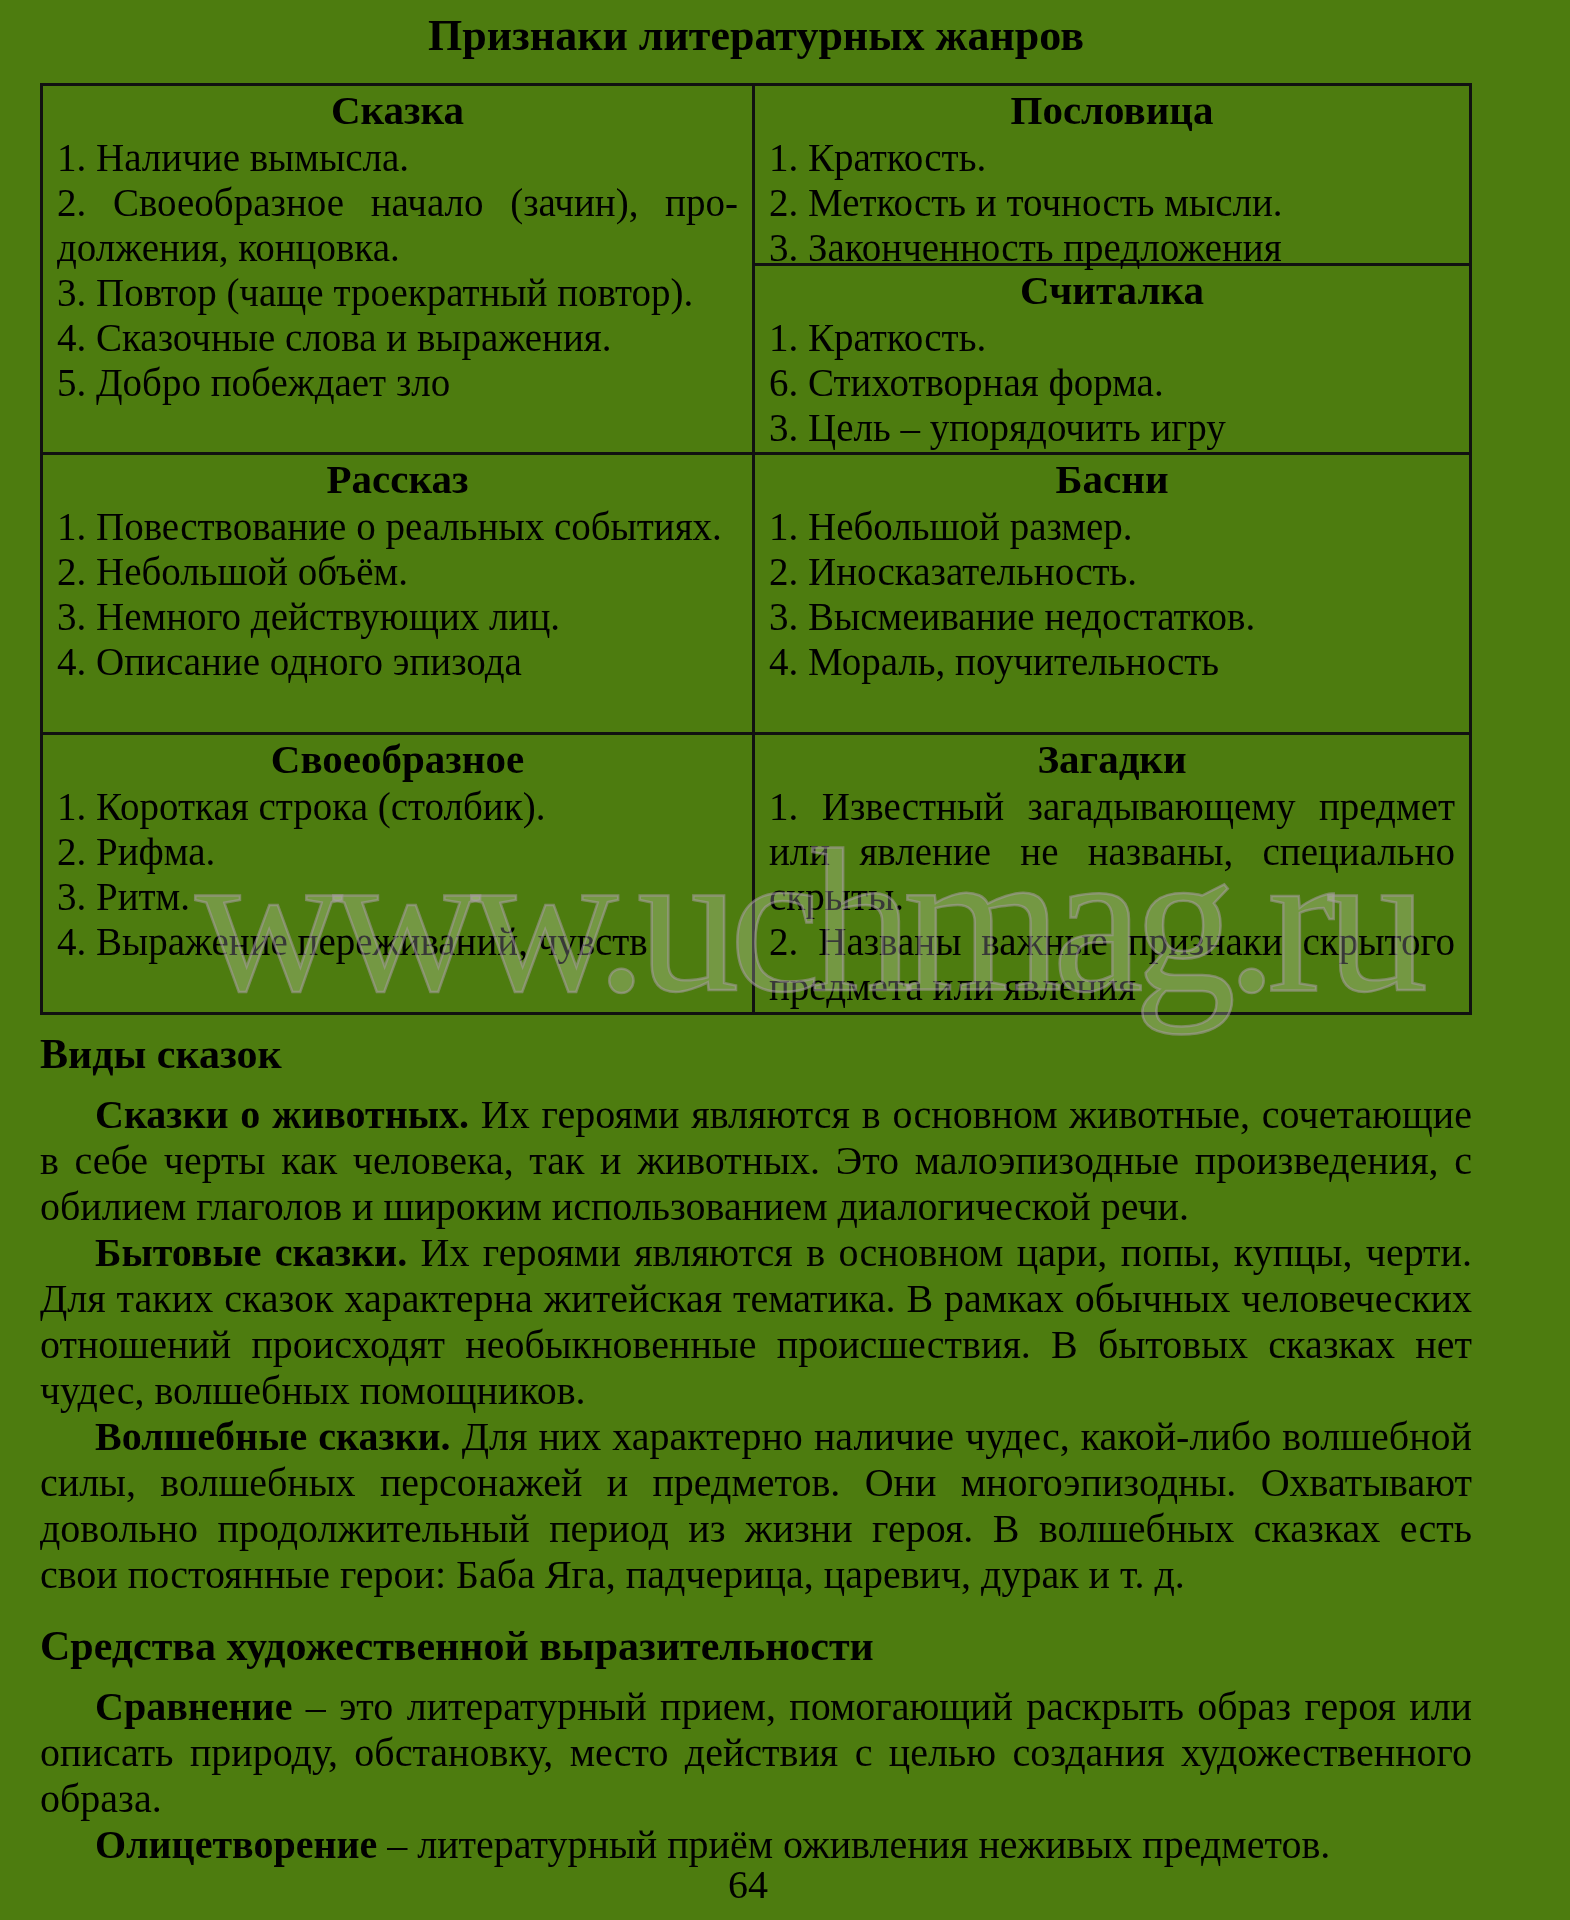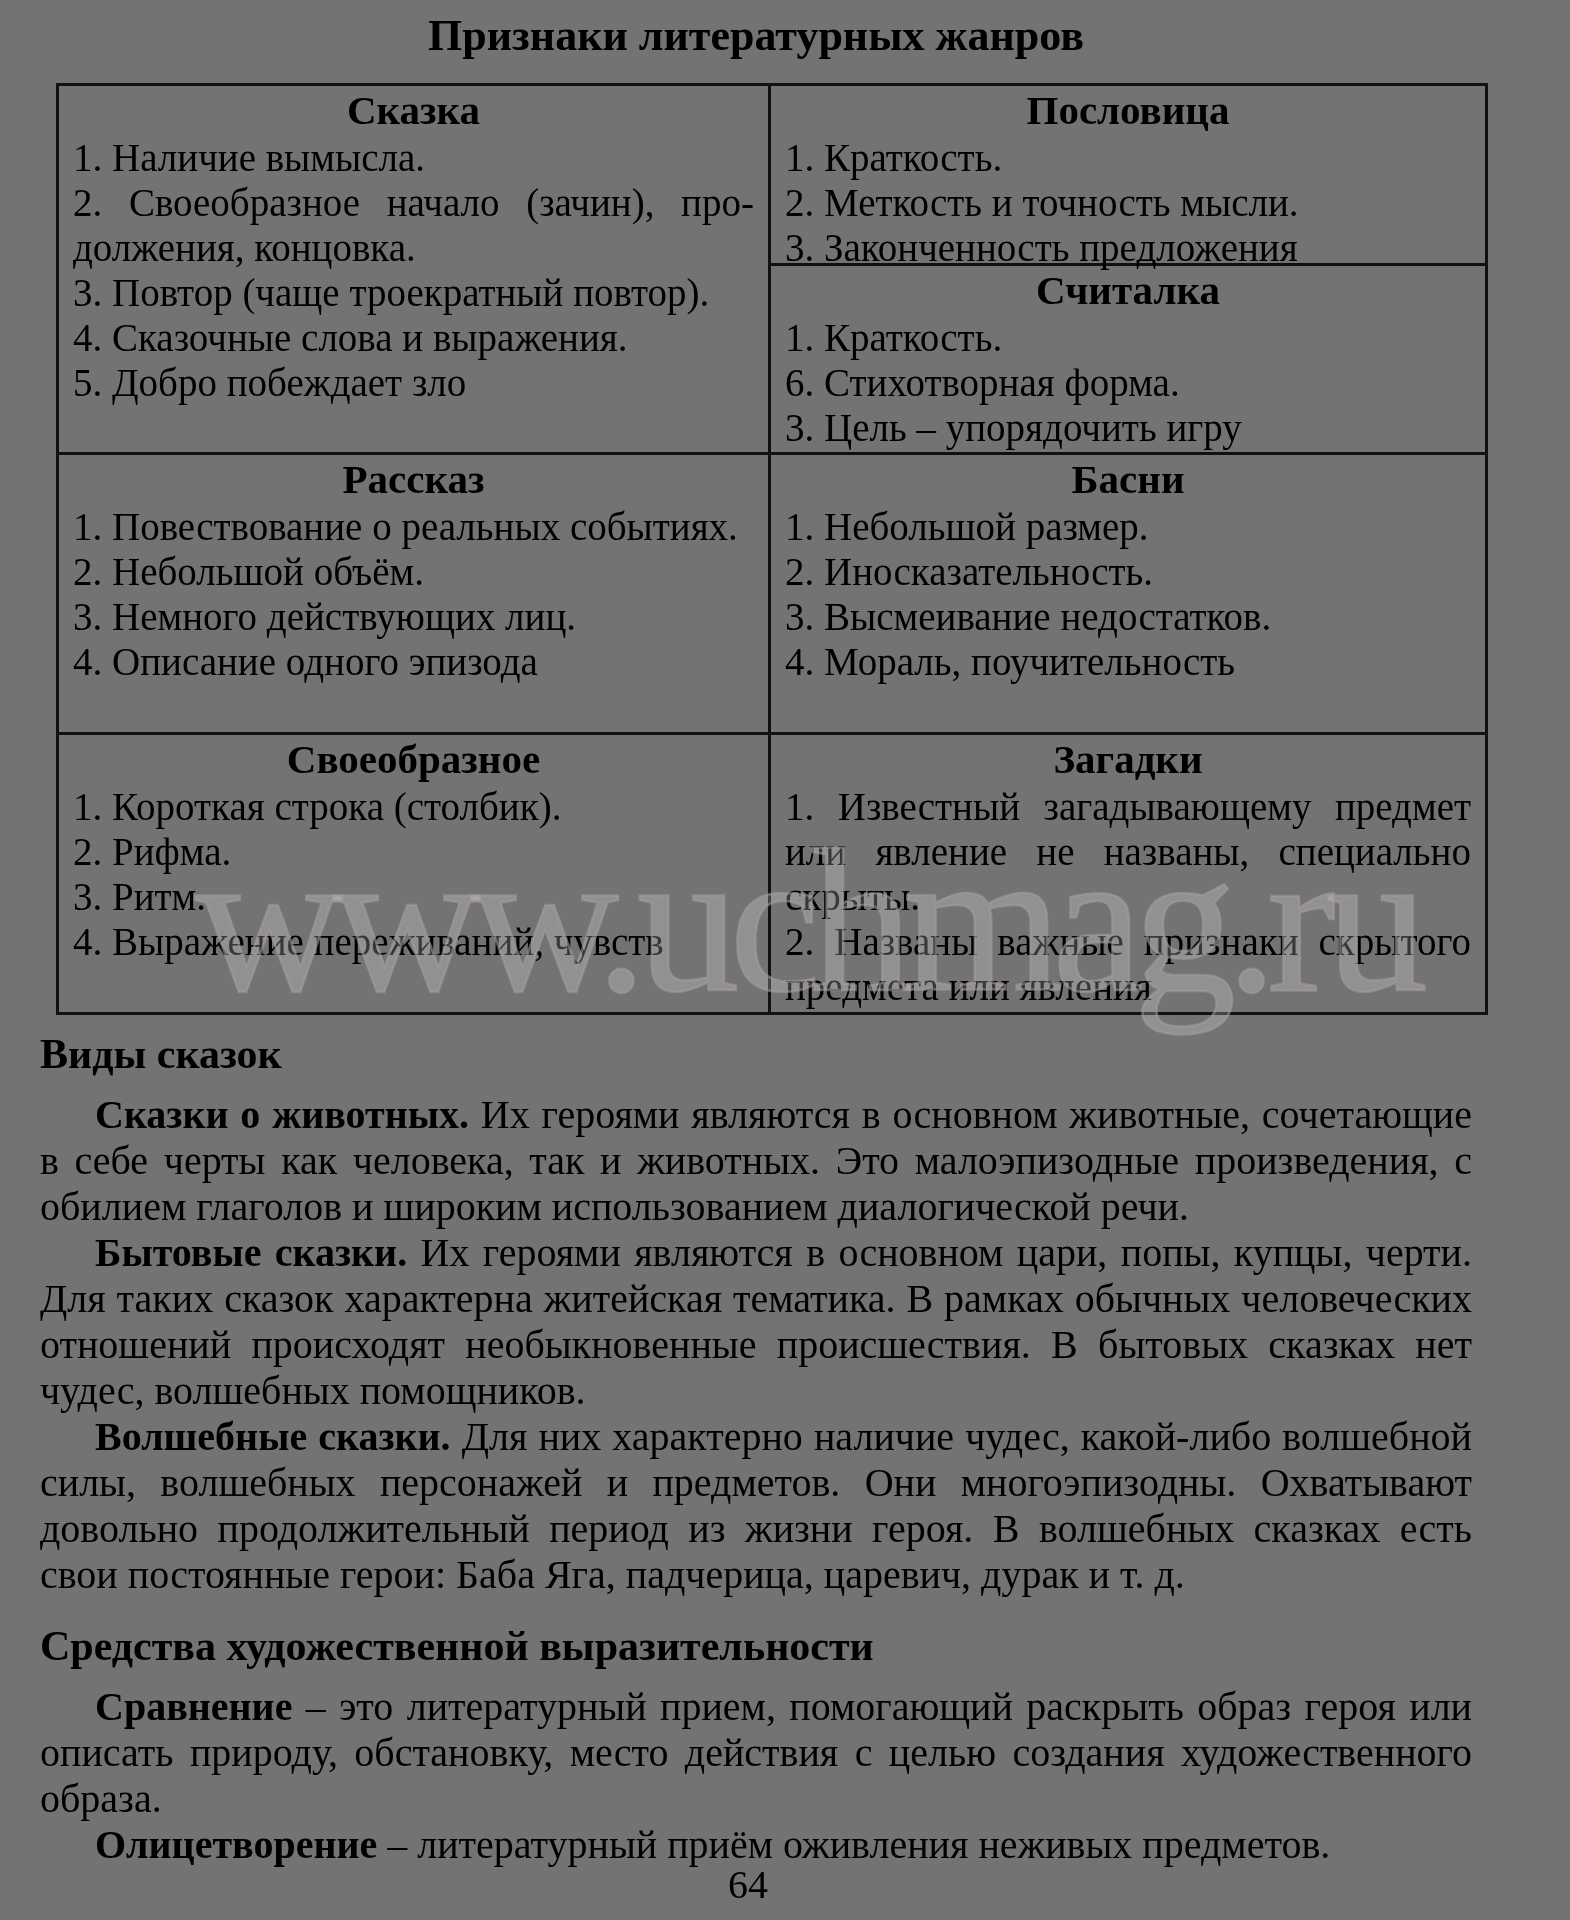--- a/index.html
+++ b/index.html
@@ -6,37 +6,37 @@
   body {
     background: #e8e8e8;
     font-family: "Liberation Serif", "DejaVu Serif", serif;
     color: #000;
   }
   .page {
     position: relative;
     width: 1570px;
     height: 1920px;
     margin: 0 auto;
-    background: #737373;
+    background: #4d7c0f;
     overflow: hidden;
   }
   .doc-title {
     position: absolute;
     top: 10px;
     left: 40px;
     width: 1432px;
     margin: 0;
     text-align: center;
     font-size: 44px;
     font-weight: bold;
     line-height: 52px;
   }
   .genre-table {
     position: absolute;
-    left: 56px;
+    left: 40px;
     top: 83px;
     width: 1432px;
     height: 932px;
     box-sizing: border-box;
     border: 3px solid #111;
     display: flex;
     background: transparent;
   }
   .col { box-sizing: border-box; }
   .col-left {

